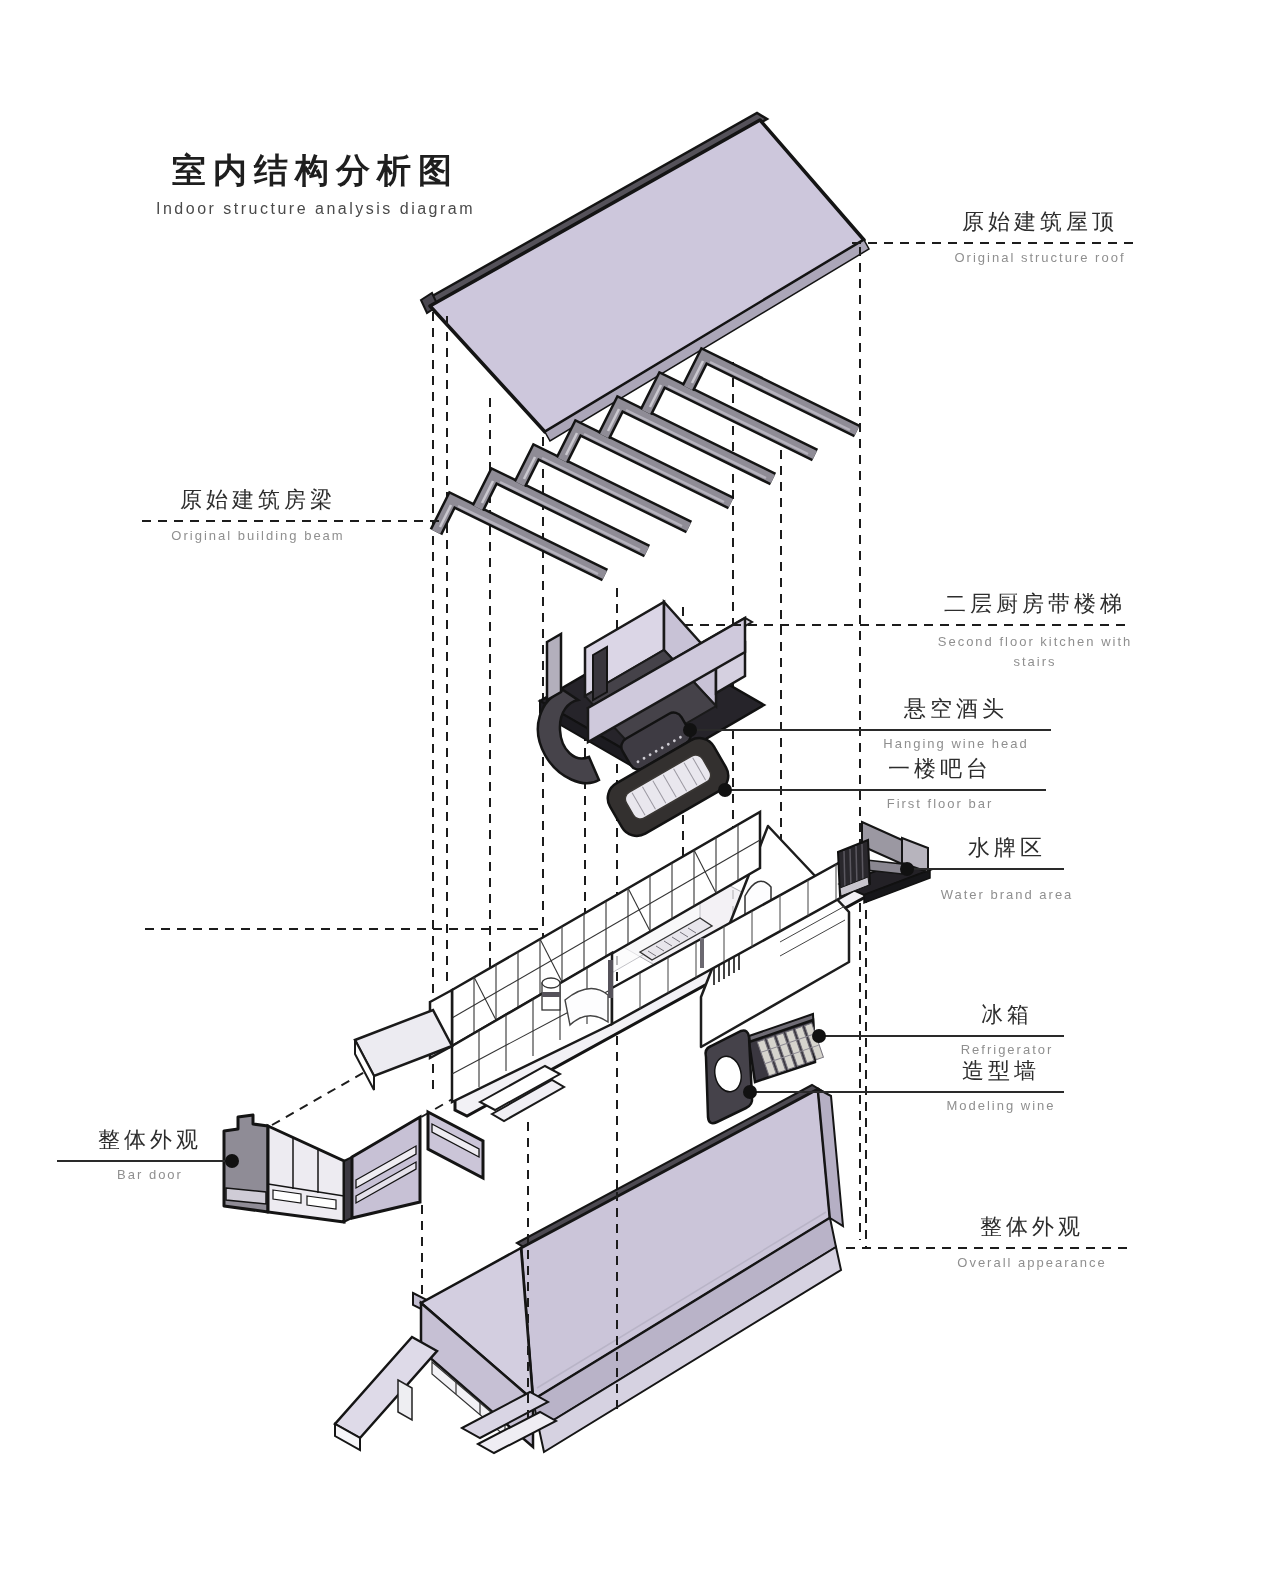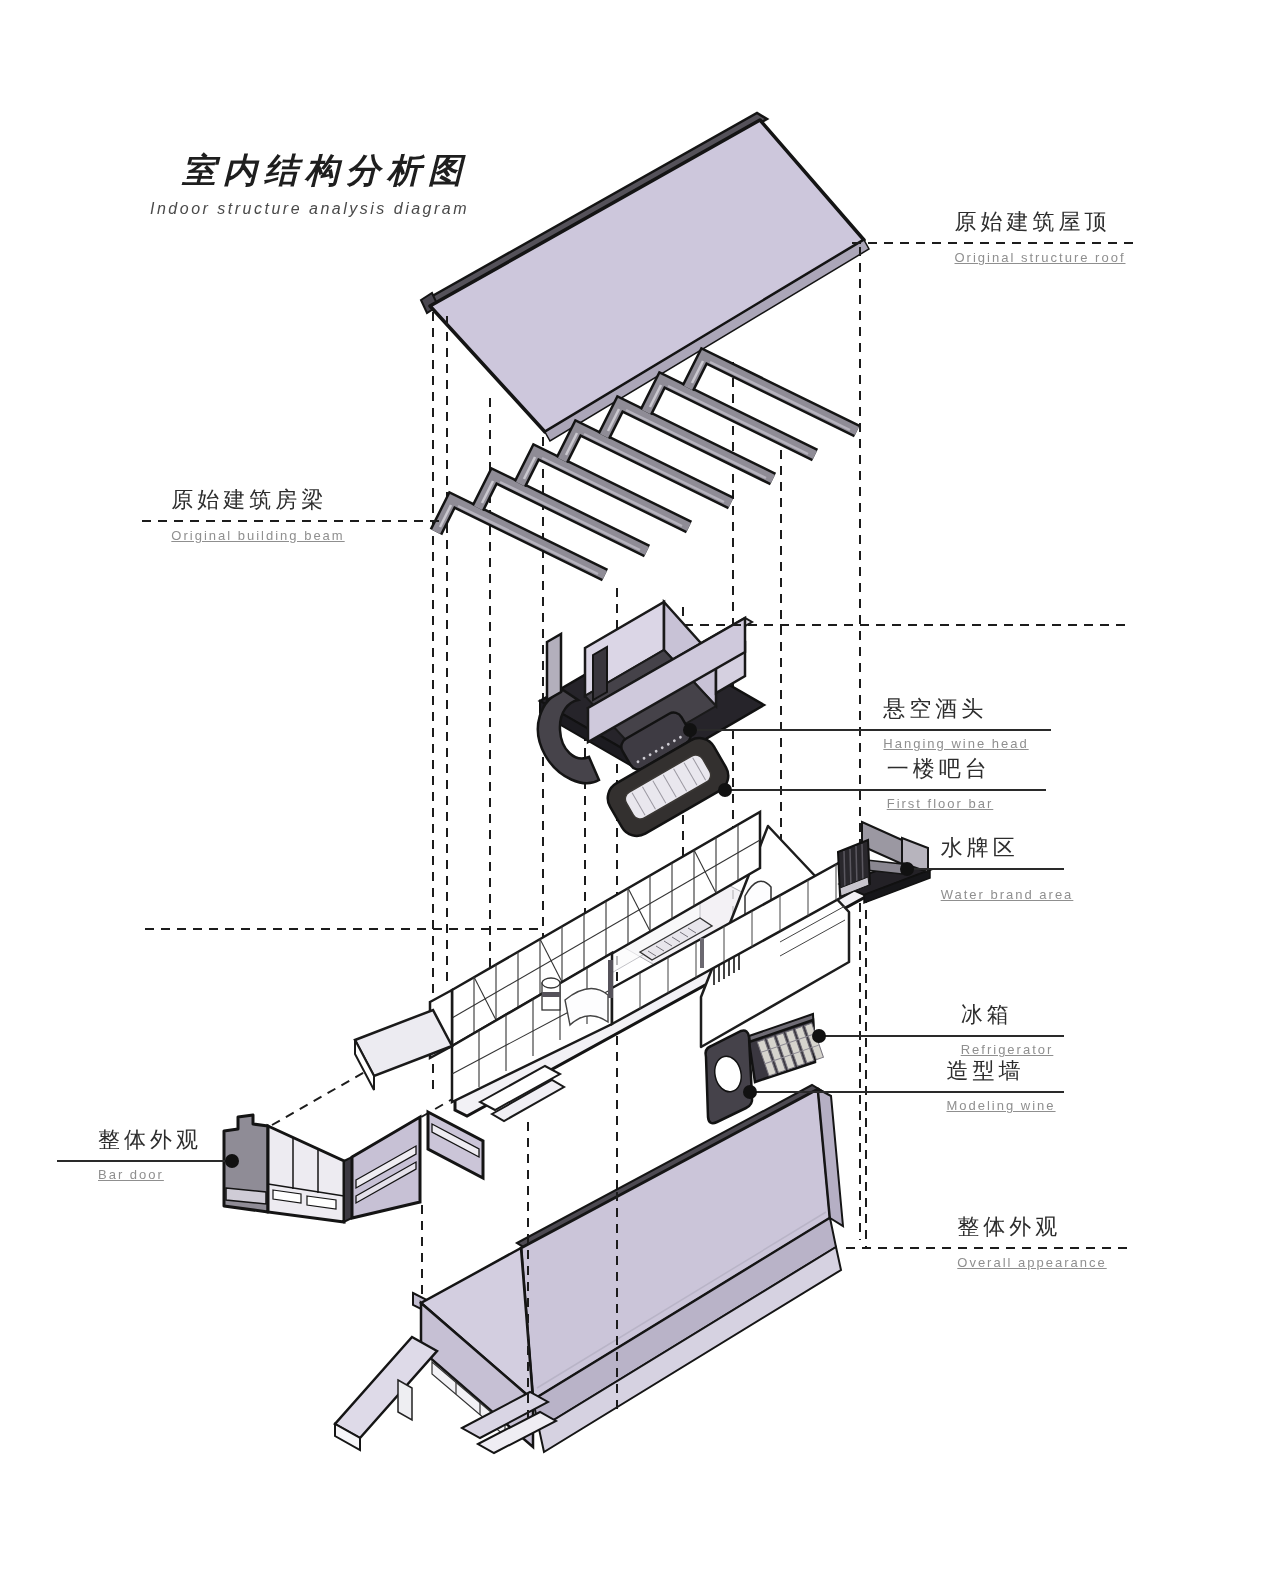--- a/index.html
+++ b/index.html
@@ -1,23 +1,23 @@
 <!DOCTYPE html>
 <html><head>
 <meta charset="utf-8">
 <style>
   html,body{margin:0;padding:0;background:#ffffff;}
   #stage{position:relative;width:1280px;height:1586px;background:#fff;overflow:hidden;
          font-family:"Liberation Sans","DejaVu Sans",sans-serif;}
   #drawing{position:absolute;left:0;top:0;}
-  .lab{position:absolute;text-align:left;transform:translateX(-50%);white-space:nowrap;}
+  .lab{position:absolute;text-align:center;transform:translateX(-50%);white-space:nowrap;}
   .lab .zh{font-size:22px;color:#2d2d2d;letter-spacing:4px;font-weight:500;}
-  .lab .en{font-size:13px;color:#8f8f8f;letter-spacing:2px;margin-top:0;text-decoration:underline;}
+  .lab .en{font-size:13px;color:#8f8f8f;letter-spacing:2px;margin-top:0;}
   .lab .en.wrap{white-space:normal;line-height:1.5;}
-  #main-title{position:absolute;left:150px;top:148px;text-align:right;font-style:italic;}
+  #main-title{position:absolute;left:156px;top:148px;text-align:center;}
   #main-title .zh{font-size:34px;color:#1e1e1e;letter-spacing:7px;font-weight:600;}
   #main-title .en{font-size:16px;color:#4a4a4a;letter-spacing:2.5px;margin-top:6px;}
 </style>
 </head>
 <body>
 
 <div id="stage">
 
 <svg id="drawing" width="1280" height="1586" viewBox="0 0 1280 1586" xmlns="http://www.w3.org/2000/svg">
 
@@ -305,20 +305,24 @@
   <div class="lab" style="left:1040px;top:207px;">
     <div class="zh">原始建筑屋顶</div>
     <div class="en" style="margin-top:13px;">Original structure roof</div>
   </div>
 
   <div class="lab" style="left:258px;top:485px;">
     <div class="zh">原始建筑房梁</div>
     <div class="en" style="margin-top:13px;">Original building beam</div>
   </div>
 
+  <div class="lab" style="left:1035px;top:589px;">
+    <div class="zh">二层厨房带楼梯</div>
+    <div class="en wrap" style="margin-top:13px;width:210px;">Second floor kitchen with stairs</div>
+  </div>
 
   <div class="lab" style="left:956px;top:694px;">
     <div class="zh">悬空酒头</div>
     <div class="en" style="margin-top:12px;">Hanging wine head</div>
   </div>
 
   <div class="lab" style="left:940px;top:754px;">
     <div class="zh">一楼吧台</div>
     <div class="en" style="margin-top:12px;">First floor bar</div>
   </div>

